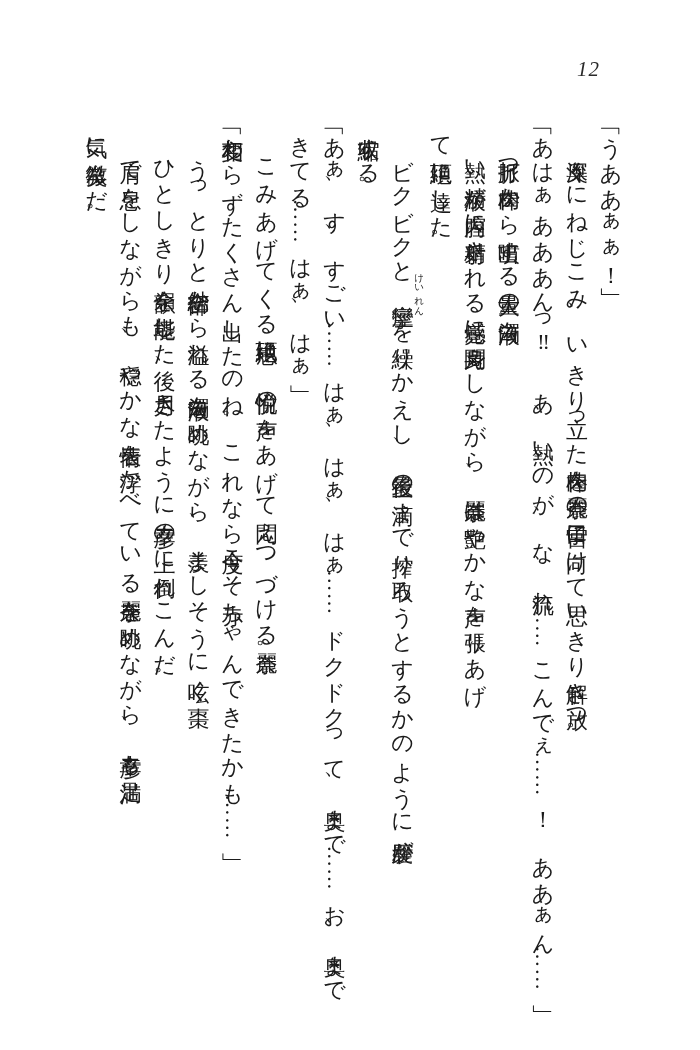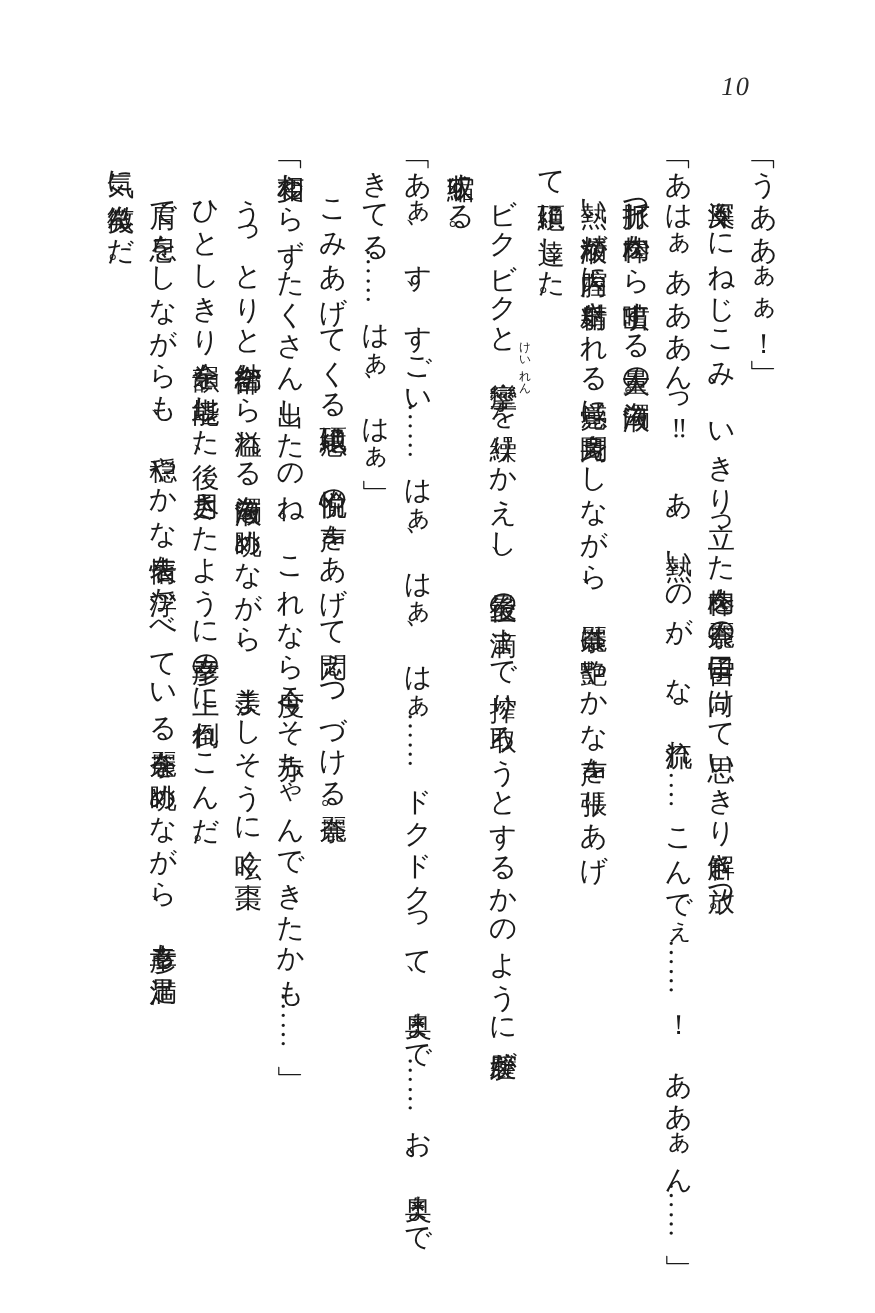--- a/index.html
+++ b/index.html
@@ -55,21 +55,21 @@
   rt {
     font-size: 9.5px;
     letter-spacing: 0;
     color: var(--ink, #1b1b1b);
   }
 </style>
 </head>
 <body style="--paper: #ffffff; --ink: #1b1b1b;">
 
 <div class="page">
-  <div class="page-number">10</div>
+  <div class="page-number">12</div>
   <div class="text-block" id="text-block">
       <div class="line">「うああぁぁ！」</div>
       <div class="line indent">奥深くにねじこみ、いきり立った肉棒を麗奈の子宮口に向けて思いきり解き放つ。</div>
       <div class="line">「あはぁあああんっ‼　あ、熱いのが、な、流れ……こんでぇ……！　ああぁん……」</div>
       <div class="line indent">脈打つ肉棒から噴出する大量の白濁液。</div>
       <div class="line indent">熱い精液が膣内に射精される感覚に身悶えしながら、麗奈は艶やかな声を張りあげ</div>
       <div class="line">て絶頂に達した。</div>
       <div class="line indent"><span>ビクビクと</span><ruby><span>痙攣</span><rt>けいれん</rt></ruby><span>を繰りかえし、最後の一滴まで搾り取ろうとするかのように膣襞が</span></div>
       <div class="line">収縮する。</div>
       <div class="line">「あぁ、す、すごい……はぁ、はぁ、はぁ……ドクドクって、奥まで……お、奥まで</div>

